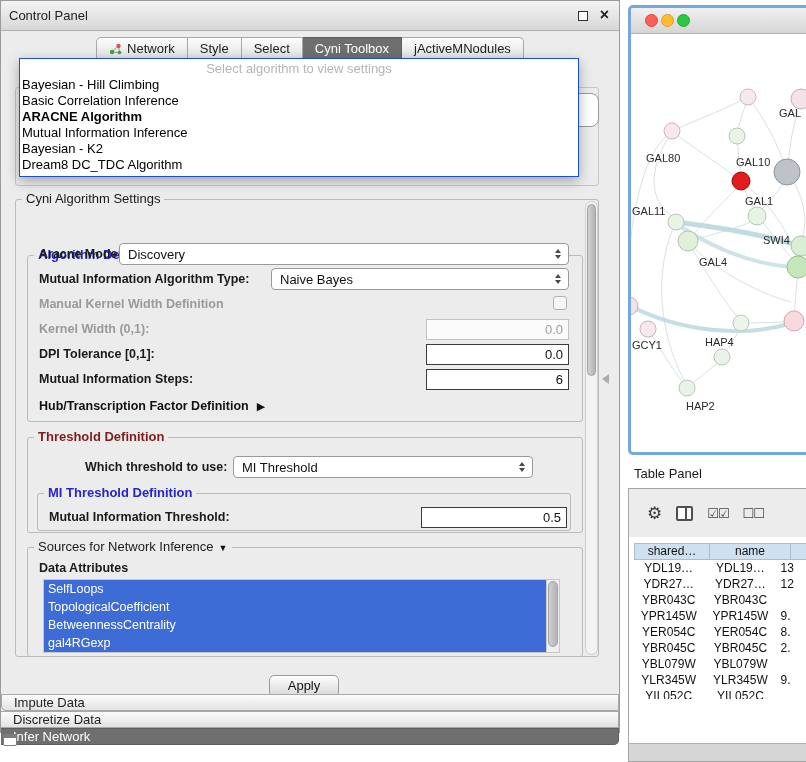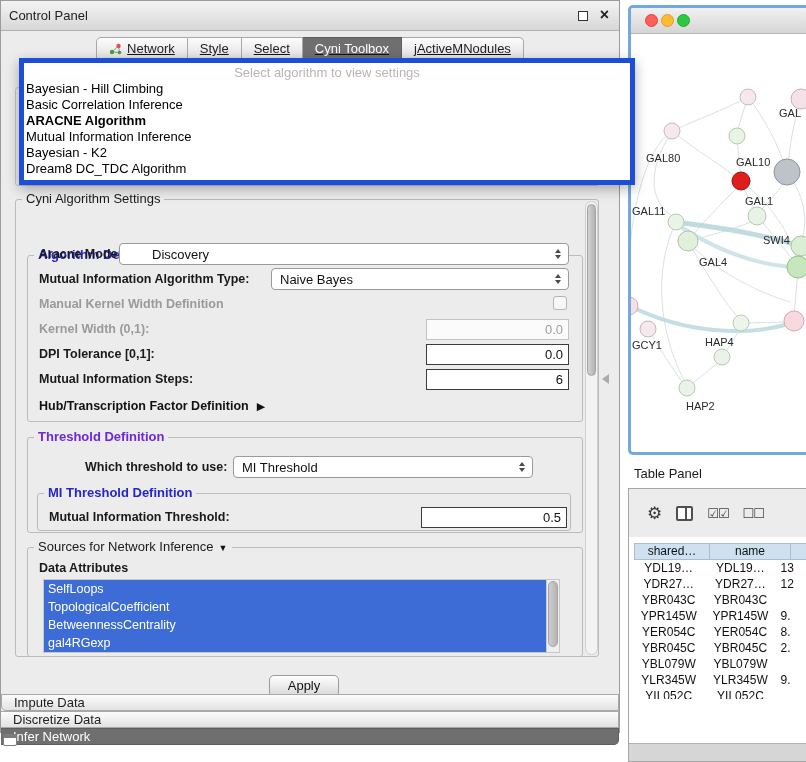--- a/index.html
+++ b/index.html
@@ -8,45 +8,45 @@
 
   
   #control-panel { position:absolute; left:0; top:0; width:620px; height:733px;
     background:#ececec; border:1px solid #9b9b9b; border-radius:0; }
   #cp-titlebar { position:absolute; left:0; top:0; right:0; height:30px;
     background:linear-gradient(#f4f4f4,#d7d7d7); border-bottom:1px solid #b0b0b0; border-radius:4px 4px 0 0; }
   #cp-title { position:absolute; left:8px; top:7px; color:#222; }
   #cp-float { position:absolute; right:31px; top:10px; width:10px; height:10px; border:1.5px solid #333; background:#fff; }
   #cp-close { position:absolute; right:10px; top:5px; font-size:16px; font-weight:900; color:#222; cursor:default; }
 
-  #cp-tabs { position:absolute; left:0; right:0; top:36px; height:23px; display:flex; justify-content:center;text-decoration:underline; }
+  #cp-tabs { position:absolute; left:0; right:0; top:36px; height:23px; display:flex; justify-content:center; }
   .tab { padding:0 12px; height:23px; display:flex; align-items:center; gap:5px;
     background:linear-gradient(#fcfcfc,#e2e2e2); border:1px solid #a8a8a8; border-left:none; color:#222; }
   #cp-tabs .tab:first-child { border-left:1px solid #a8a8a8; border-radius:5px 0 0 0; }
   #cp-tabs .tab:last-child { border-radius:0 5px 0 0; }
   .tab.selected { background:#6f6f6f; color:#fff; border-color:#5e5e5e; }
 
   
   #hidden-group { position:absolute; left:14px; top:86px; width:584px; height:99px;
     border:1px solid #c6c6c6; border-radius:3px; }
   #hidden-combo { position:absolute; left:556px; top:92px; width:42px; height:34px;
     background:#fff; border:1px solid #9a9a9a; border-radius:8px; }
 
   
-  #algo-dropdown { position:absolute; left:18px; top:57px; width:616px; background:#fff;
-    border:5px solid #1d4ed8; box-shadow:0 4px 12px rgba(0,0,0,.3); z-index:50; padding-bottom:3px; }
+  #algo-dropdown { position:absolute; left:18px; top:57px; width:560px; background:#fff;
+    border:1px solid #1d4ed8; box-shadow:0 4px 12px rgba(0,0,0,.3); z-index:50; padding-bottom:3px; }
   .dd-placeholder { text-align:center; color:#b5b5b5; height:16px; line-height:16px; margin-top:2px; }
   .dd-item { height:16px; line-height:16px; padding-left:2px; color:#000; }
   .dd-item.bold { font-weight:bold; }
 
   
   .group { position:absolute; border:1px solid #bbb; border-radius:3px; }
   .gtitle { position:absolute; top:-9px; left:6px; background:#ececec; padding:0 4px; white-space:nowrap; color:#1a1a1a; }
   .gtitle.blue { color:#2626cc; font-weight:bold; }
-  .gtitle.green { color:#6d28d9; font-weight:bold; }
+  .gtitle.green { color:#7f1d1d; font-weight:bold; }
   .garrow { font-size:9px; color:#111; margin-left:5px; }
 
   .lbl { position:absolute; font-weight:bold; font-size:12.5px; color:#1a1a1a; white-space:nowrap; }
   .lbl.disabled { color:#9a9a9a; }
 
   .combo { position:absolute; background:#fff; border:1px solid #9a9a9a; border-radius:4px;
     height:22px; display:flex; align-items:center; }
   .combo .val { flex:1; padding-left:8px; }
   .combo .arrows { width:20px; display:flex; flex-direction:column; align-items:center; gap:2px; }
   .tri-up { width:0; height:0; border-left:3.5px solid transparent; border-right:3.5px solid transparent; border-bottom:4.5px solid #4a4a4a; }
@@ -173,21 +173,21 @@
 
   <div class="group" style="left:14px;top:198px;width:584px;height:458px;">
     <span class="gtitle">Cyni Algorithm Settings</span>
   </div>
 
   <div class="group" style="left:26px;top:226px;width:556px;height:167px;margin-top:28px;">
     <span class="gtitle blue">Algorithm Definition</span>
   </div>
 
   <span class="lbl" style="left:38px;top:246px;">Aracne Mode:</span>
-  <div class="combo" style="left:118px;top:242px;width:450px;padding-left:24px;">
+  <div class="combo" style="left:118px;top:242px;width:450px;">
     <span class="val">Discovery</span>
     <span class="arrows">
         <i class="tri-up"></i>
         <i class="tri-down"></i>
       </span>
   </div>
 
   <span class="lbl" style="left:38px;top:271px;">Mutual Information Algorithm Type:</span>
   <div class="combo" style="left:270px;top:267px;width:298px;">
     <span class="val">Naive Bayes</span>

